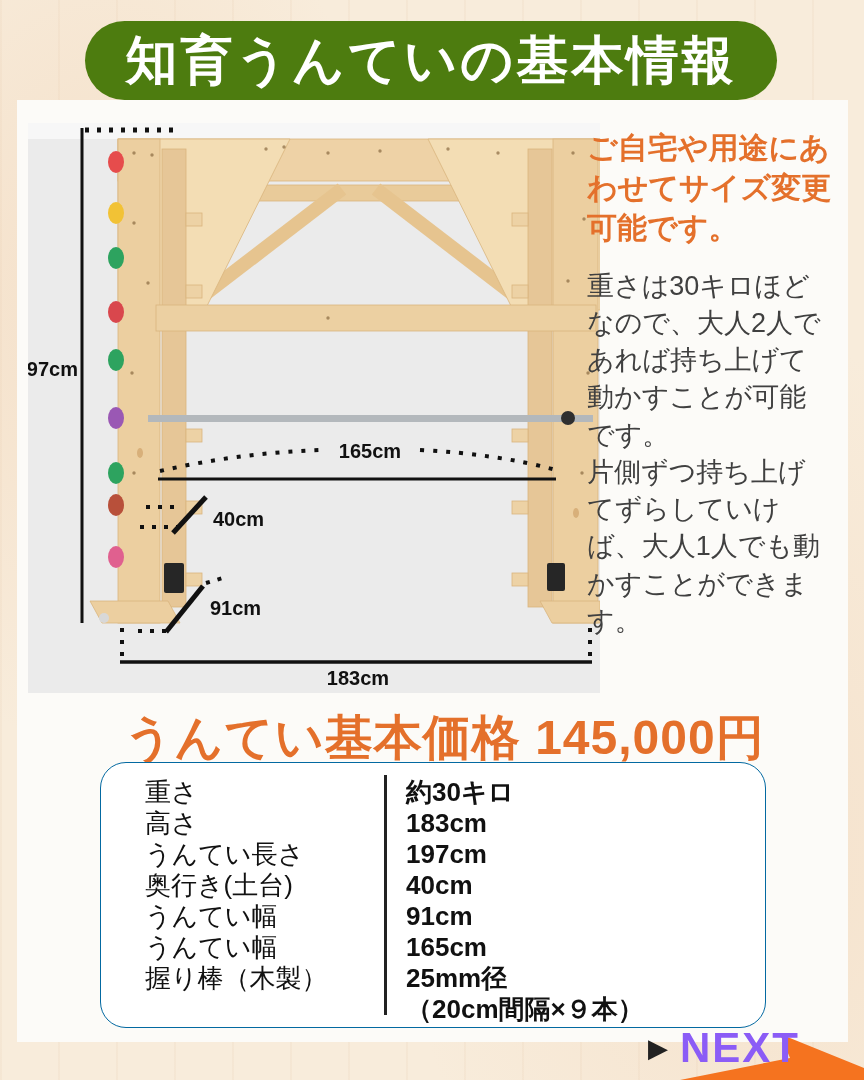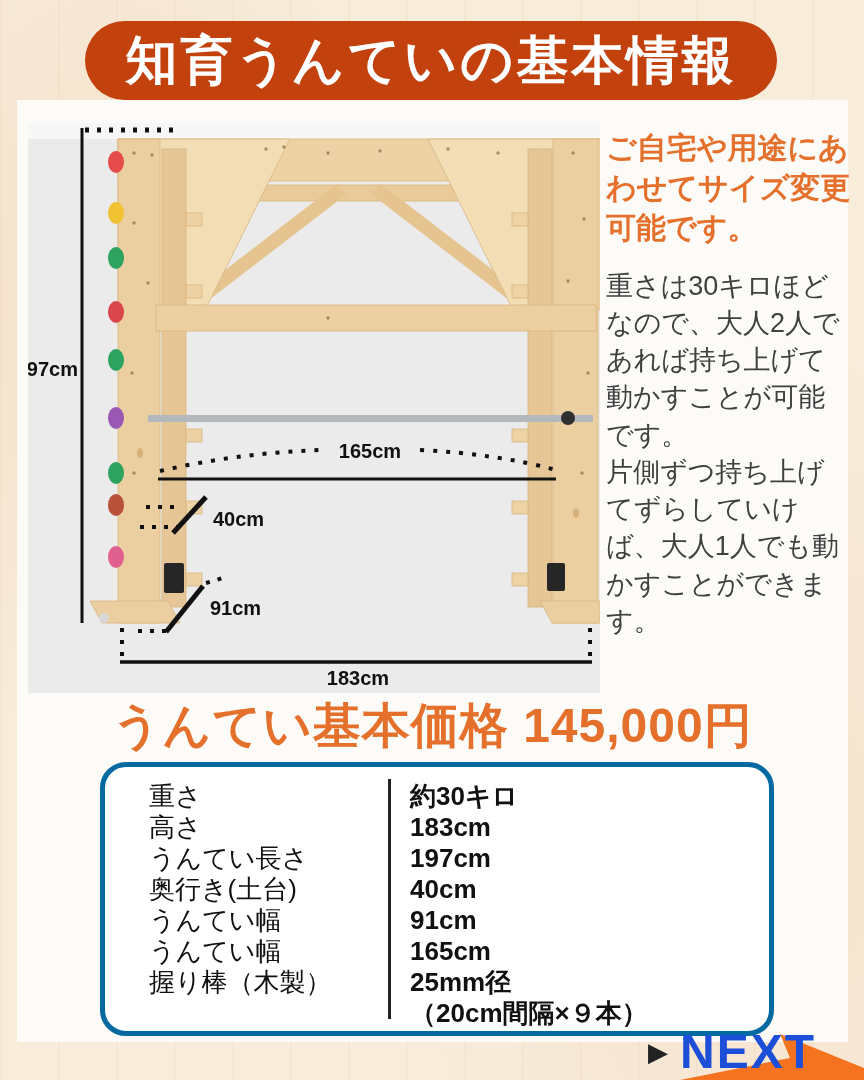--- a/index.html
+++ b/index.html
@@ -7,66 +7,66 @@
     width:864px;height:1080px;position:relative;overflow:hidden;
     font-family:"Liberation Sans","DejaVu Sans",sans-serif;
     background:
       radial-gradient(ellipse 420px 640px at 12% 28%, rgba(238,203,170,.38), transparent 70%),
       radial-gradient(ellipse 520px 720px at 88% 78%, rgba(238,203,170,.30), transparent 70%),
       repeating-linear-gradient(90deg, rgba(216,180,145,.10) 0 2px, transparent 2px 58px),
       #f8ecdb;
   }
   .banner{
     position:absolute;left:85px;top:21px;width:692px;height:79px;
-    background:#c2410c;border-radius:40px;
+    background:#4d7c0f;border-radius:40px;
     display:flex;align-items:center;justify-content:center;
     color:#ffffff;font-size:52px;font-weight:bold;letter-spacing:3px;
   }
   .card{
     position:absolute;left:17px;top:100px;width:831px;height:942px;
     background:#fcfbf8;
   }
   .photo{
     position:absolute;left:11px;top:23px;width:572px;height:570px;
     background:#ebebeb;
   }
   .info-col{
-    position:absolute;left:589px;top:28px;width:246px;
+    position:absolute;left:570px;top:28px;width:246px;
   }
   .info-col p{margin:0;}
   .highlight{
     color:#e4702b;font-weight:bold;font-size:30px;line-height:1.33;
     margin-bottom:20px !important;word-break:break-all;
   }
   .body-text{
     color:#404040;font-size:27px;line-height:1.38;word-break:break-all;
   }
   .price-heading{
-    position:absolute;left:0;top:594px;width:831px;margin:0;
+    position:absolute;left:0;top:594px;width:831px;margin:12px;
     text-align:center;color:#e4702b;font-size:48px;font-weight:bold;letter-spacing:1px;
   }
   .spec-table{
     position:absolute;left:83px;top:662px;width:664px;height:264px;
-    background:#ffffff;border:5px solid #0369a1;border-radius:26px;
+    background:#ffffff;border:1px solid #0369a1;border-radius:26px;
   }
   .spec-col{
     position:absolute;top:14px;font-size:26px;line-height:31px;color:#111111;
     white-space:nowrap;
   }
   .spec-labels{left:44px;}
   .spec-values{left:305px;font-weight:bold;}
   .spec-divider{
     position:absolute;left:283px;top:12px;width:3px;height:240px;background:#222222;
   }
   .next-btn{
     position:absolute;left:648px;top:1024px;z-index:2;
     display:flex;align-items:center;gap:12px;cursor:pointer;
   }
   .next-btn .tri{font-size:26px;color:#222222;line-height:1;}
-  .next-btn .lbl{font-size:48px;font-weight:bold;color:#1d4ed8;letter-spacing:2px;}
+  .next-btn .lbl{font-size:42px;font-weight:bold;color:#8b5cf6;letter-spacing:2px;}
   .next-arrow{position:absolute;left:640px;top:1028px;z-index:1;}
   svg text{font-family:"Liberation Sans","DejaVu Sans",sans-serif;}
 </style>
 </head>
 <body>
 
 <div class="banner">
   <span>知育うんていの基本情報</span>
 </div>
 

